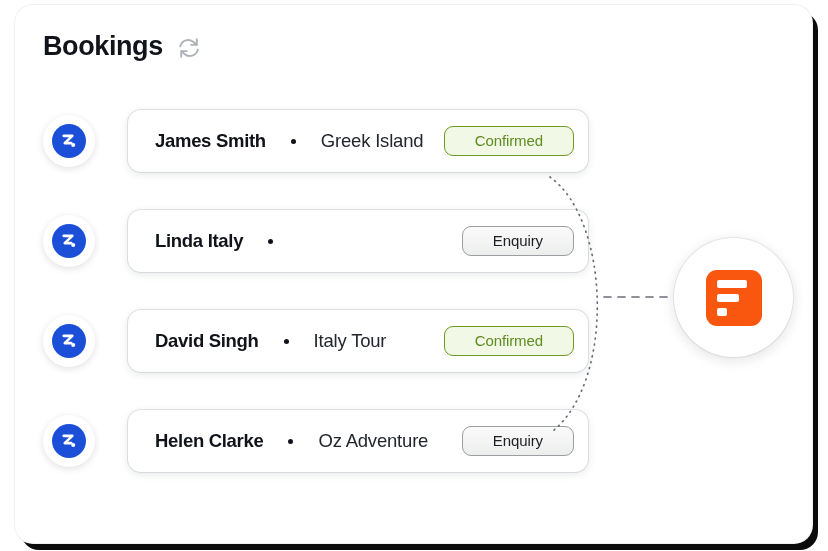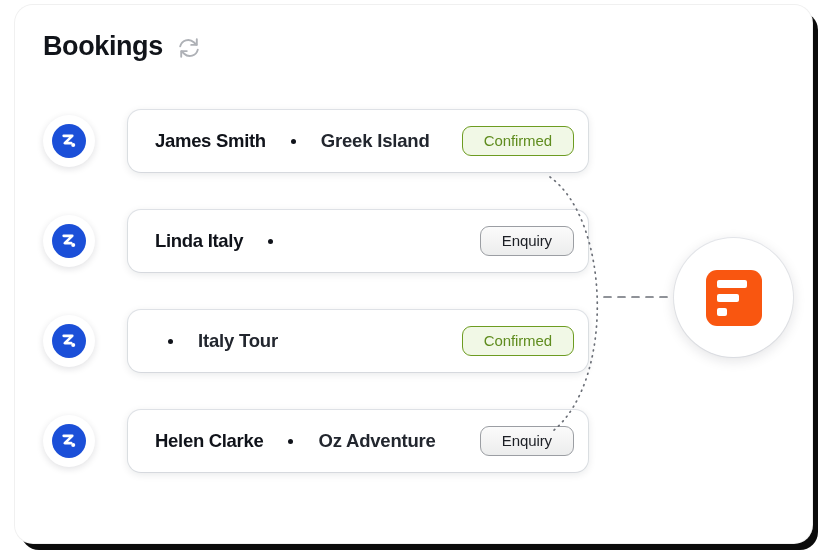--- a/index.html
+++ b/index.html
@@ -125,31 +125,31 @@
   .sep-dot {
     width: 5px;
     height: 5px;
     border-radius: 50%;
     background: #10131a;
     margin: 0 13px;
     flex: none;
   }
   .trip-name {
     font-size: 18.5px;
-    font-weight: 700;
+    font-weight: 400;
     color: #22262e;
     letter-spacing: -0.2px;
     white-space: nowrap;
   }
 
   .status-badge {
     margin-left: auto;
     font-size: 15px;
     letter-spacing: -0.1px;
-    padding: 5px 21px 6px;
+    padding: 5px 30px 6px;
     border-radius: 9px;
     white-space: nowrap;
     flex: none;
   }
   .status-confirmed {
     background: #f1f8e6;
     border: 1.6px solid #6d9c21;
     color: #5f8c1e;
   }
   .status-enquiry {
@@ -256,20 +256,21 @@
       <div class="booking-row">
         <div class="avatar">
           <div class="avatar-inner">
             <svg class="avatar-glyph" viewBox="0 0 24 24">
               <path d="M6.2 6.4 L15.6 6.4 L7.4 14.3 L14.4 14.3" fill="none" stroke="#ffffff" stroke-width="2.9" stroke-linecap="round" stroke-linejoin="round"></path>
               <circle cx="16.6" cy="16.4" r="2.2" fill="#ffffff"></circle>
             </svg>
           </div>
         </div>
         <div class="row-card">
+          <span class="cust-name">David Singh</span>
           <span class="sep-dot"></span>
           <span class="trip-name">Italy Tour</span>
           <span class="status-badge status-confirmed">Confirmed</span>
         </div>
       </div>
 
       <div class="booking-row">
         <div class="avatar">
           <div class="avatar-inner">
             <svg class="avatar-glyph" viewBox="0 0 24 24">

